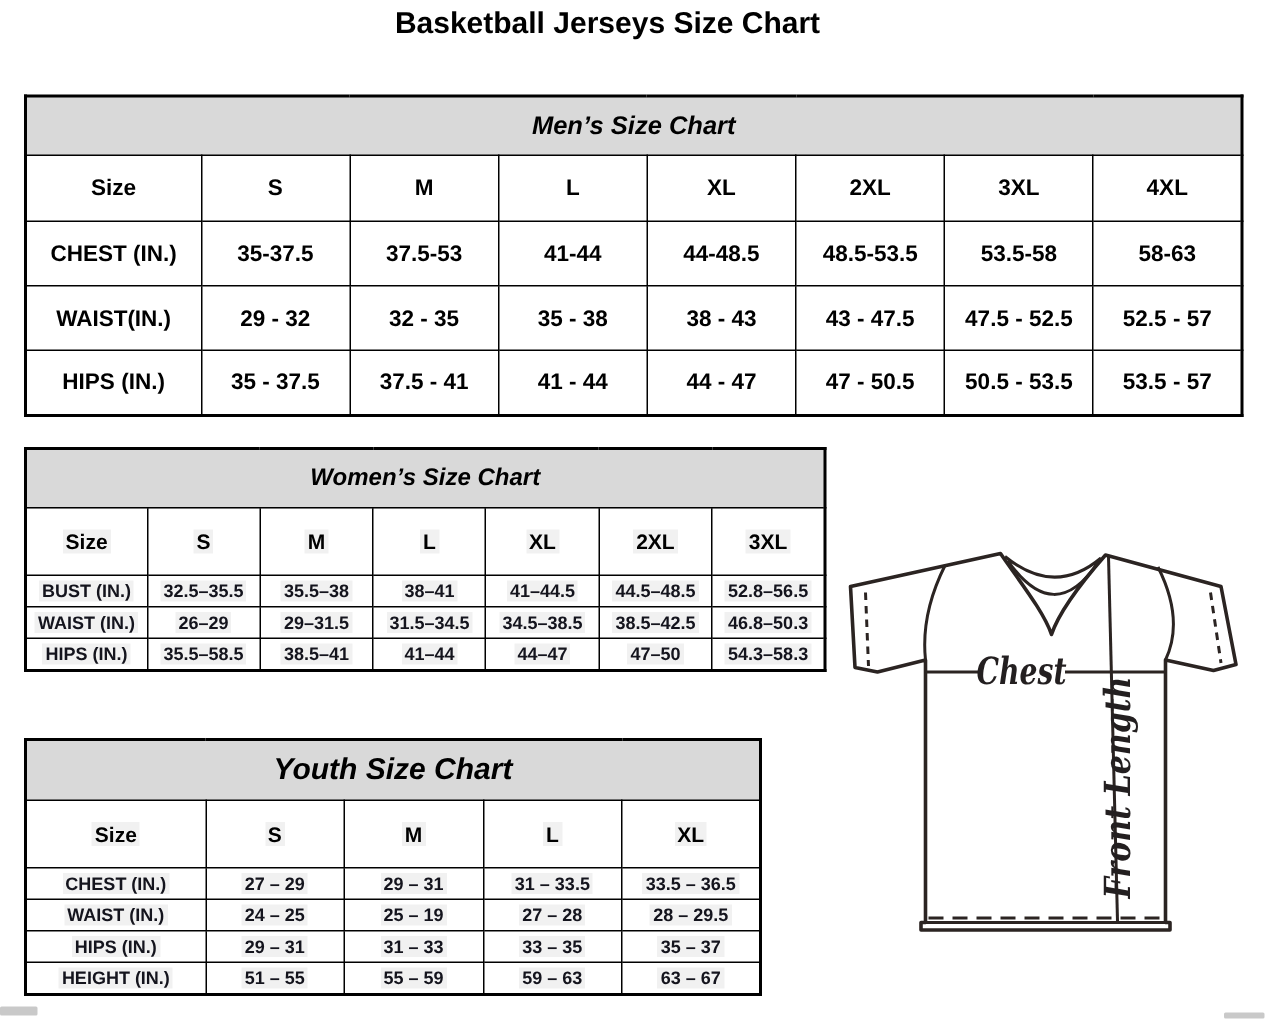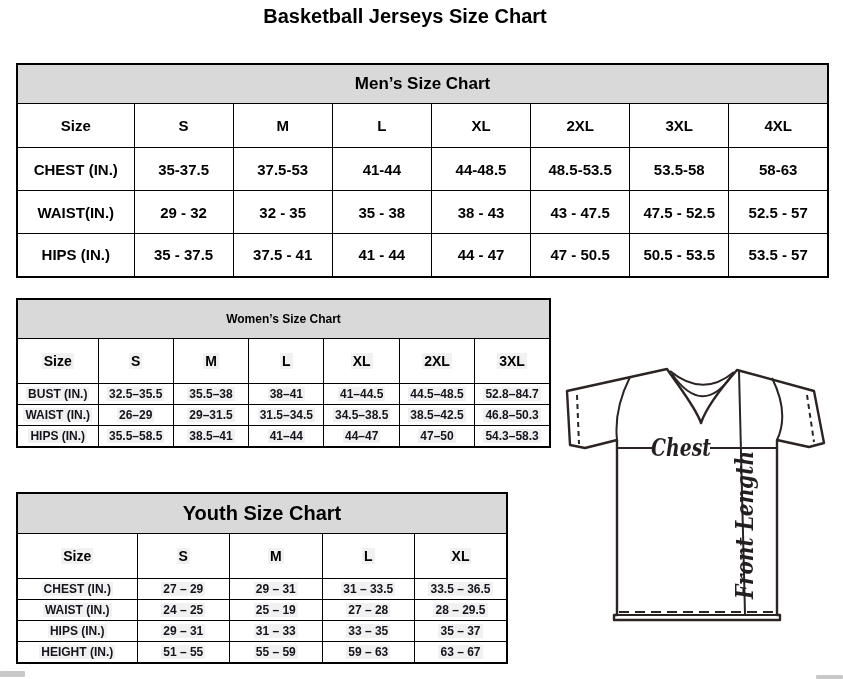--- a/index.html
+++ b/index.html
@@ -12,31 +12,31 @@
     text-align:center;font-size:20px;font-weight:bold;color:#000;
   }
   table.chart{
     position:absolute;border-collapse:collapse;table-layout:fixed;
     background:#fff;border:2px solid #000;
   }
   table.chart th,table.chart td{
     border:1px solid #000;text-align:center;vertical-align:middle;
     font-weight:bold;padding:0;color:#000;
   }
-  table.chart tr.band th{background:#d9d9d9;}
+  table.chart tr.band th{background:#d9d9d9;font-style:italic;}
   .hl{background:#f1f1f1;padding:0 2px;}
   
   table.mens{left:16px;top:63px;width:813px;font-size:15px;}
   table.mens tr.band th{height:38px;font-size:17px;}
   table.mens tr.cols th{height:43px;font-size:15px;}
   table.mens tbody tr{height:43px;}
   table.mens col.c0{width:117px;}
   
   table.womens{left:16px;top:298px;width:535px;}
-  table.womens tr.band th{height:38px;font-size:12px;}
+  table.womens tr.band th{height:38px;font-size:16px;}
   table.womens tr.cols th{height:44px;font-size:14px;}
   table.womens tbody tr{height:21px;}
   table.womens tbody th,table.womens tbody td{font-size:12px;color:#14141d;}
   table.womens col.c0{width:81px;}
   
   table.youth{left:16px;top:492px;width:492px;}
   table.youth tr.band th{height:39px;font-size:20px;}
   table.youth tr.cols th{height:44px;font-size:14px;}
   table.youth tbody tr{height:21px;}
   table.youth tbody th,table.youth tbody td{font-size:12px;color:#14141d;}
@@ -144,21 +144,21 @@
       </tr>
     </thead>
     <tbody>
       <tr>
         <th><span class="hl">BUST (IN.)</span></th>
         <td><span class="hl">32.5–35.5</span></td>
         <td><span class="hl">35.5–38</span></td>
         <td><span class="hl">38–41</span></td>
         <td><span class="hl">41–44.5</span></td>
         <td><span class="hl">44.5–48.5</span></td>
-        <td><span class="hl">52.8–84.7</span></td>
+        <td><span class="hl">52.8–56.5</span></td>
       </tr>
       <tr>
         <th><span class="hl">WAIST (IN.)</span></th>
         <td><span class="hl">26–29</span></td>
         <td><span class="hl">29–31.5</span></td>
         <td><span class="hl">31.5–34.5</span></td>
         <td><span class="hl">34.5–38.5</span></td>
         <td><span class="hl">38.5–42.5</span></td>
         <td><span class="hl">46.8–50.3</span></td>
       </tr>

